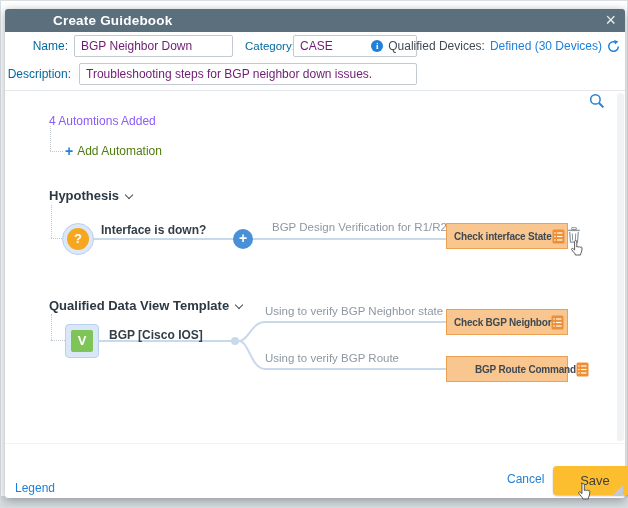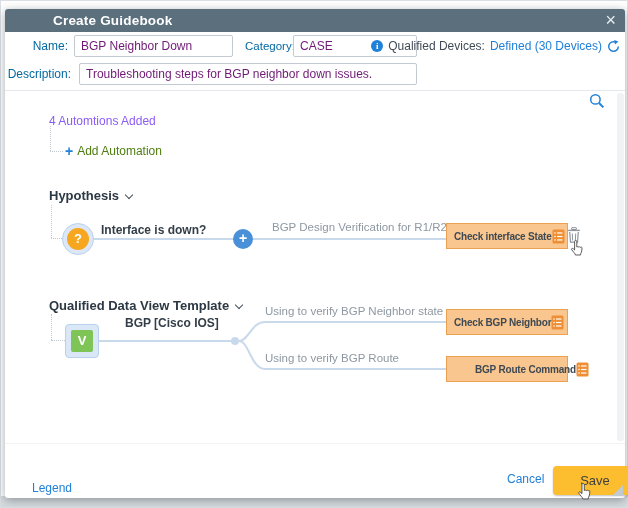--- a/index.html
+++ b/index.html
@@ -161,21 +161,21 @@
 
     <div class="sec-header" style="left:44px;top:289px;"><span>Qualified Data View Template</span><span class="chev"></span></div>
     <div class="dot-v" style="left:46px;top:305px;height:26px;"></div>
     <div class="dot-h" style="left:46px;top:331px;width:14px;"></div>
 
     <div class="hline" style="left:92px;top:331px;width:136px;"></div>
 
     <div class="vbox" style="left:60px;top:315px;">
       <div class="vbox-in">V</div>
     </div>
-    <span class="node-label" style="left:104px;top:307px;margin-left:16px;">BGP [Cisco IOS]</span>
+    <span class="node-label" style="left:104px;top:319px;">BGP [Cisco IOS]</span>
 
     <div class="fork-dot" style="left:226px;top:328px;"></div>
     <span class="abs" style="left:230px;top:290px;">
       <svg width="215" height="90" viewBox="0 0 215 90">
         <path d="M4 42 C14 42 16 23 30 23 H211" fill="none" stroke="#c9d9ec" stroke-width="2"></path>
         <path d="M4 42 C14 42 16 70 30 70 H211" fill="none" stroke="#c9d9ec" stroke-width="2"></path>
       </svg>
     </span>
 
     <span class="edge-label" style="left:260px;top:296px;">Using to verify BGP Neighbor state</span>
@@ -203,21 +203,21 @@
           <circle cx="3" cy="4" r="0.8" fill="#fff"></circle>
             <circle cx="3" cy="7.5" r="0.8" fill="#fff"></circle>
             <circle cx="3" cy="11" r="0.8" fill="#fff"></circle>
           <line x1="5" y1="4" x2="10.5" y2="4" stroke="#fff" stroke-width="1.2"></line>
           <line x1="5" y1="7.5" x2="10.5" y2="7.5" stroke="#fff" stroke-width="1.2"></line>
           <line x1="5" y1="11" x2="10.5" y2="11" stroke="#fff" stroke-width="1.2"></line>
         </svg>
       </span>
     </div>
 
-    <span class="footer-link" style="left:10px;top:472px;margin-left:17px;">Legend</span>
+    <span class="footer-link" style="left:10px;top:472px;">Legend</span>
     <span class="footer-link" style="left:502px;top:463px;">Cancel</span>
     <button class="save-btn">Save</button>
     <span class="abs" style="left:572px;top:474px;z-index:5;">
       <svg width="15" height="17" viewBox="0 0 14 16">
         <path d="M4.6 1.6 C4.6 0.9 5.1 0.4 5.7 0.4 C6.3 0.4 6.8 0.9 6.8 1.6 L6.8 7 L7.3 7 C7.4 6.5 8.5 6.5 8.6 7.1 L9.1 7.1 C9.3 6.6 10.3 6.7 10.4 7.3 L10.9 7.3 C11.1 6.9 12 7 12 7.9 C12 9.3 11.8 11.2 11.4 12.2 C11 13.2 10.5 13.6 10.5 15 L5.4 15 C5.4 14.2 4.8 13.5 4 12.6 C3.2 11.7 2 10.3 1.6 9.5 C1.3 8.9 1.8 8.3 2.5 8.4 C3.1 8.5 3.8 9.2 4.6 10 Z" fill="#ffffff" stroke="#4a4a4a" stroke-width="0.9" stroke-linejoin="round"></path>
       </svg>
     </span>
     <div class="resize-grip"></div>
   </div>
 </div>

